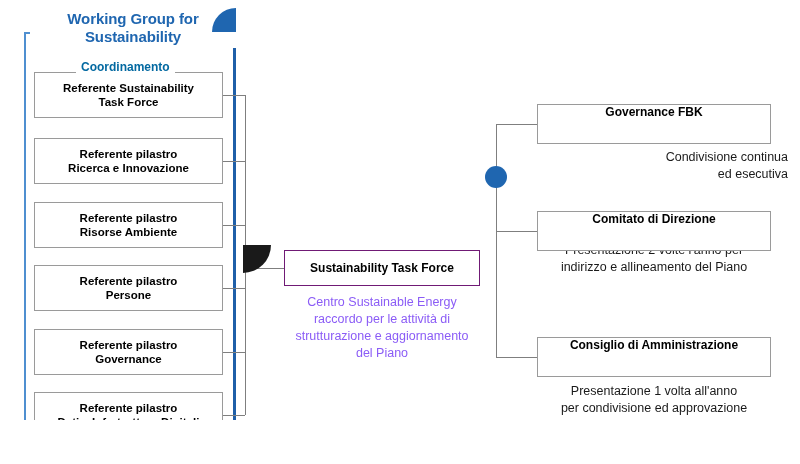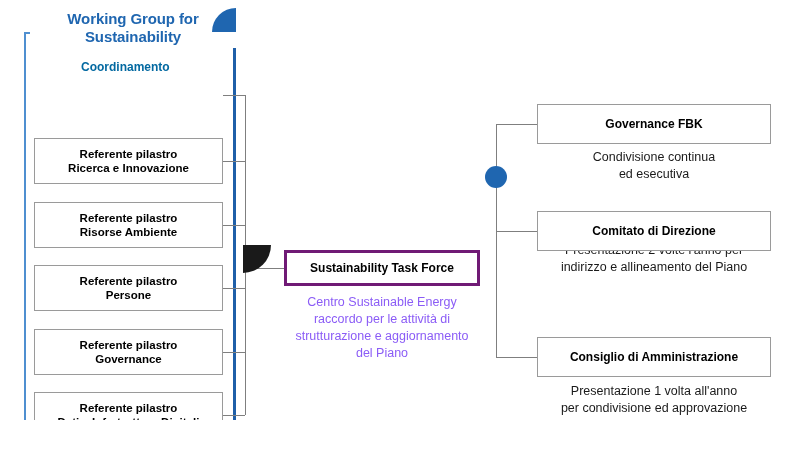--- a/index.html
+++ b/index.html
@@ -111,21 +111,21 @@
     height: 28px;
     background: #1a1a1a;
     border-bottom-right-radius: 28px;
     z-index: 6;
   }
   .center-box {
     left: 284px;
     top: 250px;
     width: 196px;
     height: 36px;
-    border: 3px solid #701a75;
+    border: 1px solid #701a75;
     background: #ffffff;
     z-index: 5;
     display: flex;
     align-items: center;
     justify-content: center;
   }
   .center-box .center-label {
     font-size: 12px;
     font-weight: bold;
     color: #000000;
@@ -156,21 +156,21 @@
 
   
   .right-box {
     left: 537px;
     width: 234px;
     height: 40px;
     border: 1px solid #9a9a9a;
     background: #ffffff;
     z-index: 5;
     display: flex;
-    align-items: center;
+    align-items: flex-start;
     justify-content: center;
   }
   .right-box .right-label {
     font-size: 12px;
     font-weight: bold;
     color: #000000;
     text-align: center;
   }
   .right-caption {
     width: 268px;
@@ -187,20 +187,24 @@
 
 <div id="canvas">
 
   <div class="abs wg-container"></div>
 
   <div class="abs wg-title">Working Group
 for Sustainability</div>
 
   <div class="abs blue-quarter"></div>
 
+  <div class="abs role-box" style="top:72px;">
+    <span class="role-label">Referente Sustainability
+Task Force</span>
+  </div>
   <div class="abs role-box" style="top:138px;">
     <span class="role-label">Referente pilastro
 Ricerca e Innovazione</span>
   </div>
   <div class="abs role-box" style="top:202px;">
     <span class="role-label">Referente pilastro
 Risorse Ambiente</span>
   </div>
   <div class="abs role-box" style="top:265px;">
     <span class="role-label">Referente pilastro
@@ -242,21 +246,21 @@
 
   <div class="abs hline" style="left:496px; top:124px; width:41px;"></div>
   <div class="abs hline" style="left:496px; top:231px; width:41px;"></div>
   <div class="abs hline" style="left:496px; top:357px; width:41px;"></div>
 
   <div class="abs blue-dot"></div>
 
   <div class="abs right-box" style="top:104px;">
     <span class="right-label">Governance FBK</span>
   </div>
-  <div class="abs right-caption" style="left:520px; top:149px;">Condivisione continua
+  <div class="abs right-caption" style="left:520px; top:149px;text-align:right;">Condivisione continua
 ed esecutiva</div>
 
   <div class="abs right-box" style="top:211px;">
     <span class="right-label">Comitato di Direzione</span>
   </div>
   <div class="abs right-caption" style="left:520px; top:242px;">Presentazione 2 volte l'anno per
 indirizzo e allineamento del Piano</div>
 
   <div class="abs right-box" style="top:337px;">
     <span class="right-label">Consiglio di Amministrazione</span>

